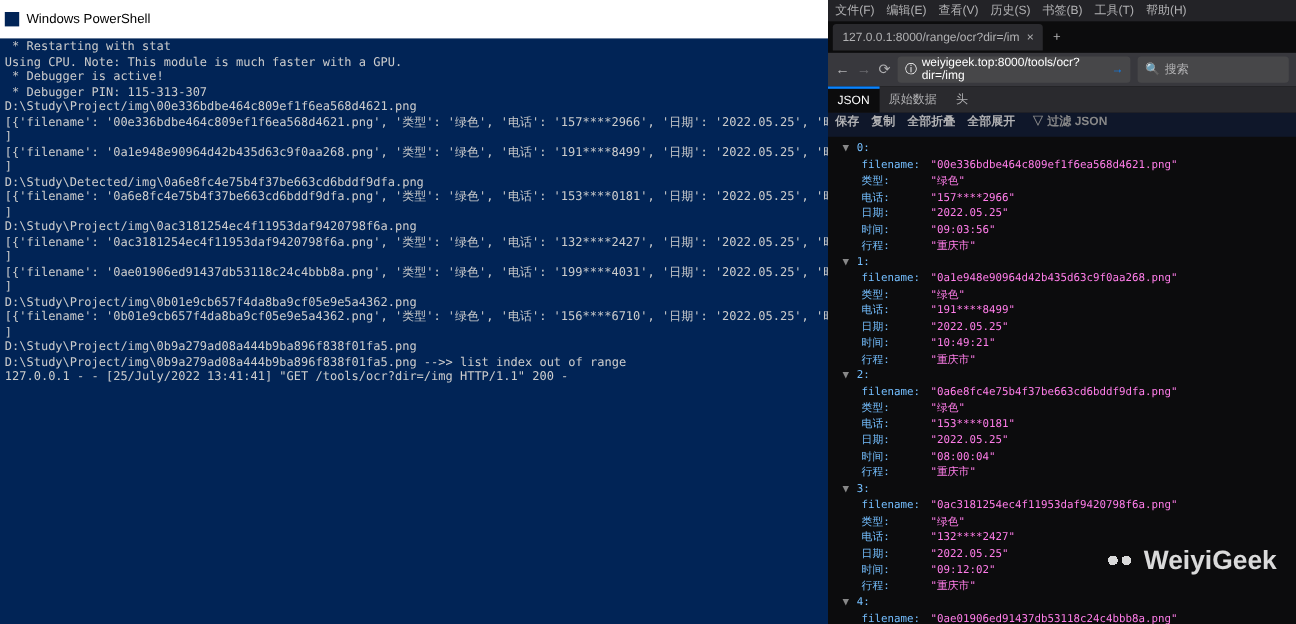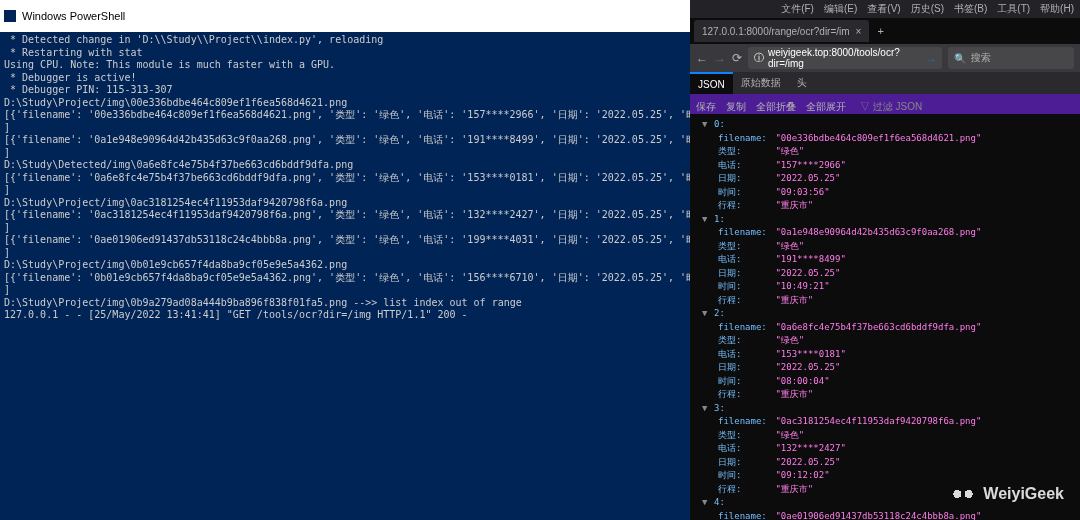--- a/index.html
+++ b/index.html
@@ -3,75 +3,75 @@
 <meta charset="utf-8">
 <style>
 * { margin:0; padding:0; box-sizing:border-box; }
 body { font-family: Consolas, monospace; font-size:10px; background:#000; width:1080px; height:520px; overflow:hidden; display:flex; }
 .terminal { width:690px; height:520px; background:#012456; color:#ccc; display:flex; flex-direction:column; }
 .title-bar { background:#fff; color:#000; height:20px; display:flex; align-items:center; padding:16px 4px; font-family:'Segoe UI',sans-serif; font-size:11px; }
 .ps-icon { width:12px; height:12px; background:#012456; margin-right:6px; }
 .term-body { flex:1; padding:2px 4px; overflow:hidden; line-height:1.25; font-size:10px; }
 .term-body .line { white-space:pre; }
 .browser { width:390px; height:520px; background:#0c0c0d; color:#b1b1b3; display:flex; flex-direction:column; font-family:'Segoe UI',sans-serif; font-size:11px; }
-.menu { background:#232327; height:18px; display:flex; align-items:center; gap:10px; padding:0 6px; font-size:10px;justify-content:flex-end; }
+.menu { background:#232327; height:18px; display:flex; align-items:center; gap:10px; padding:0 6px; font-size:10px; }
 .tab-strip { background:#0c0c0d; height:26px; display:flex; align-items:center; padding:0 4px; }
 .tab { background:#2a2a2e; height:22px; display:flex; align-items:center; padding:0 8px; border-radius:3px 3px 0 0; font-size:10px; gap:6px; }
 .navbar { background:#38383d; height:28px; display:flex; align-items:center; padding:0 6px; gap:6px; }
 .nav-btn { color:#b1b1b3; cursor:pointer; font-size:12px; }
 .url { flex:1.6; background:#474749; height:22px; border-radius:3px; display:flex; align-items:center; padding:0 6px; gap:4px; font-size:10px; color:#fff; }
 .url .go { margin-left:auto; color:#0a84ff; }
 .search { flex:1; background:#474749; height:22px; border-radius:3px; display:flex; align-items:center; padding:0 6px; gap:4px; font-size:10px; color:#b1b1b3; }
 .jtabs { background:#2a2a2e; height:22px; display:flex; align-items:center; font-size:10px;text-align:right; }
 .jtab { padding:0 8px; height:100%; display:flex; align-items:center; cursor:pointer; }
 .jtab.active { background:#0c0c0d; border-top:2px solid #0a84ff; color:#fff; }
-.toolbar { background:#4c1d95; height:20px; display:flex; align-items:flex-end; gap:10px; padding:0 6px; font-size:10px; }
+.toolbar { background:#0f172a; height:20px; display:flex; align-items:flex-start; gap:10px; padding:0 6px; font-size:10px;font-weight:bold; }
 .json-view { flex:1; overflow:auto; padding:4px 6px; font-family:Consolas,monospace; font-size:9px; line-height:1.5; }
 .toggle { color:#888; margin-right:2px; display:inline-block; width:10px; }
 .idx { color:#75bfff; }
 .key { color:#75bfff; display:inline-block; min-width:52px; }
 .str { color:#ff7de9; }
 .row { white-space:nowrap; }
 .ind1 { padding-left:6px; }
 .ind2 { padding-left:22px; }
-.watermark { position:absolute; right:16px; bottom:14px; color:#fff; font-family:Arial,sans-serif; font-size:16px; font-weight:600; display:flex; align-items:center; gap:6px; opacity:0.85; }
+.watermark { position:absolute; right:16px; bottom:40px; color:#fff; font-family:Arial,sans-serif; font-size:22px; font-weight:600; display:flex; align-items:center; gap:6px; opacity:0.85; }
 .wm-icon { width:28px; height:24px; border-radius:6px; background:radial-gradient(circle at 30% 50%, #fff 4px, transparent 4px), radial-gradient(circle at 70% 50%, #fff 4px, transparent 4px); }
 </style>
 </head>
 <body>
 
 <div class="terminal">
   <div class="title-bar">
     <div class="ps-icon"></div>
     <span>Windows PowerShell</span>
   </div>
   <div class="term-body" id="term-body">
-      <div class="line"> * Detected change in 'D:\\Study\\Project\\index.py', reloading</div>
       <div class="line"> * Restarting with stat</div>
       <div class="line">Using CPU. Note: This module is much faster with a GPU.</div>
       <div class="line"> * Debugger is active!</div>
       <div class="line"> * Debugger PIN: 115-313-307</div>
       <div class="line">D:\Study\Project/img\00e336bdbe464c809ef1f6ea568d4621.png</div>
       <div class="line">[{'filename': '00e336bdbe464c809ef1f6ea568d4621.png', '类型': '绿色', '电话': '157****2966', '日期': '2022.05.25', '时间': '09:03:56', '行程': '重庆市'}</div>
       <div class="line">]</div>
       <div class="line">[{'filename': '0a1e948e90964d42b435d63c9f0aa268.png', '类型': '绿色', '电话': '191****8499', '日期': '2022.05.25', '时间': '10:49:21', '行程': '重庆市'}</div>
       <div class="line">]</div>
       <div class="line">D:\Study\Detected/img\0a6e8fc4e75b4f37be663cd6bddf9dfa.png</div>
       <div class="line">[{'filename': '0a6e8fc4e75b4f37be663cd6bddf9dfa.png', '类型': '绿色', '电话': '153****0181', '日期': '2022.05.25', '时间': '08:00:04', '行程': '重庆市'}</div>
       <div class="line">]</div>
       <div class="line">D:\Study\Project/img\0ac3181254ec4f11953daf9420798f6a.png</div>
       <div class="line">[{'filename': '0ac3181254ec4f11953daf9420798f6a.png', '类型': '绿色', '电话': '132****2427', '日期': '2022.05.25', '时间': '09:12:02', '行程': '重庆市'}</div>
       <div class="line">]</div>
       <div class="line">[{'filename': '0ae01906ed91437db53118c24c4bbb8a.png', '类型': '绿色', '电话': '199****4031', '日期': '2022.05.25', '时间': '08:20:55', '行程': '重庆市'}</div>
       <div class="line">]</div>
       <div class="line">D:\Study\Project/img\0b01e9cb657f4da8ba9cf05e9e5a4362.png</div>
       <div class="line">[{'filename': '0b01e9cb657f4da8ba9cf05e9e5a4362.png', '类型': '绿色', '电话': '156****6710', '日期': '2022.05.25', '时间': '08:21:08', '行程': '重庆市'}</div>
       <div class="line">]</div>
+      <div class="line">D:\Study\Project/img\0b9a279ad08a444b9ba896f838f01fa5.png</div>
       <div class="line">D:\Study\Project/img\0b9a279ad08a444b9ba896f838f01fa5.png --&gt;&gt; list index out of range</div>
-      <div class="line">127.0.0.1 - - [25/May/2022 13:41:41] "GET /tools/ocr?dir=/img HTTP/1.1" 200 -</div>
+      <div class="line">127.0.0.1 - - [25/July/2022 13:41:41] "GET /tools/ocr?dir=/img HTTP/1.1" 200 -</div>
     </div>
 </div>
 
 <div class="browser">
   <div class="menu" id="menu">
       <span>文件(F)</span>
       <span>编辑(E)</span>
       <span>查看(V)</span>
       <span>历史(S)</span>
       <span>书签(B)</span>

